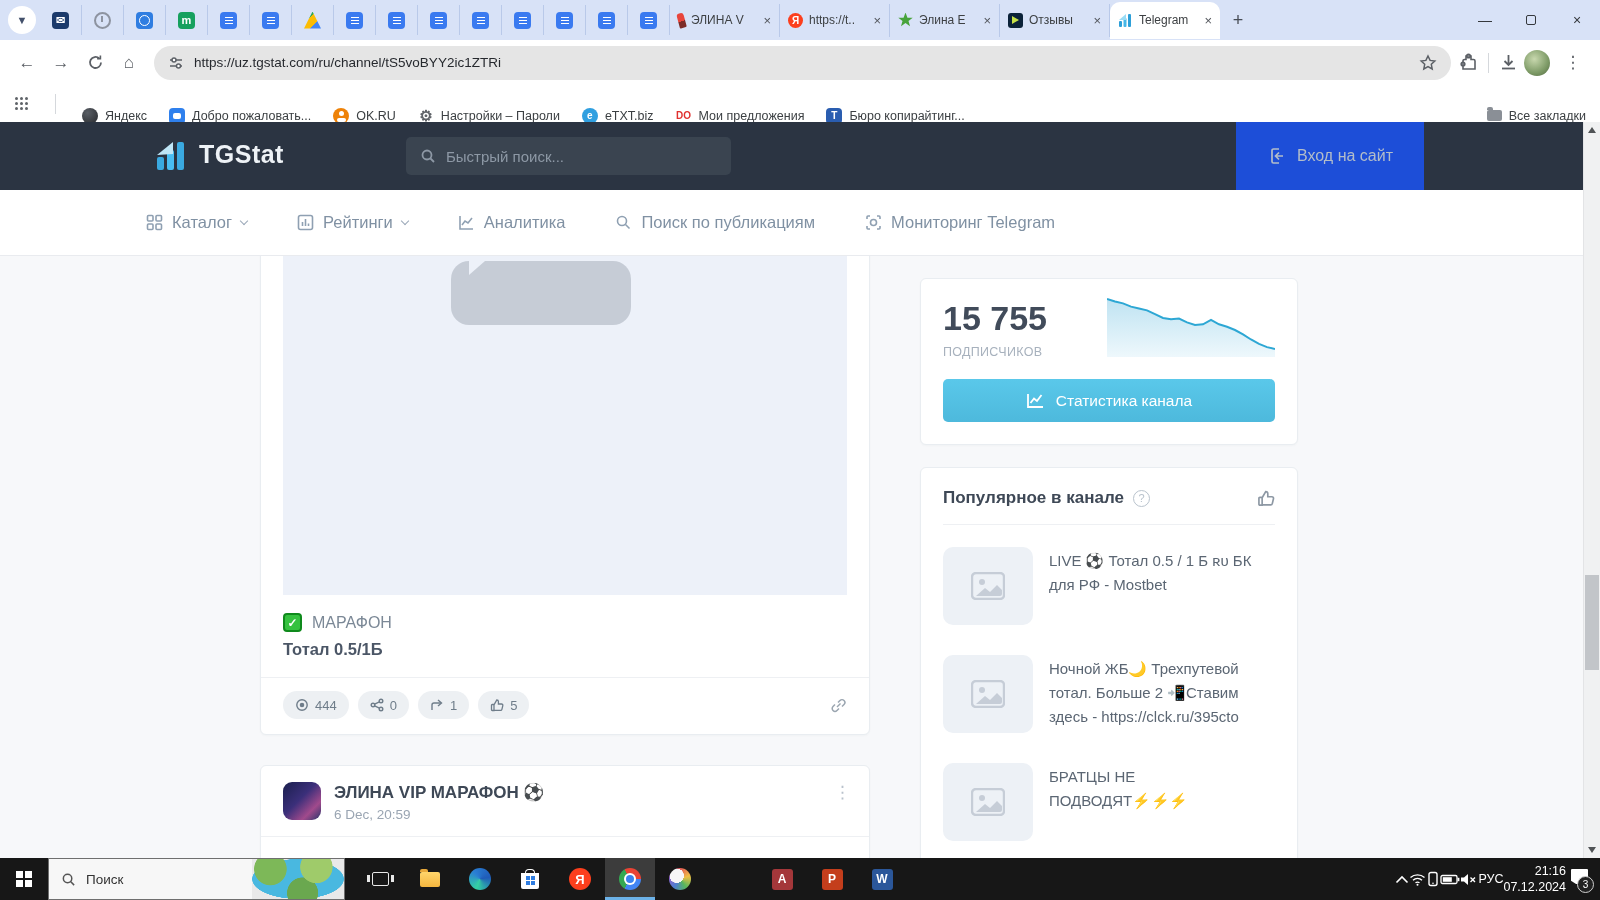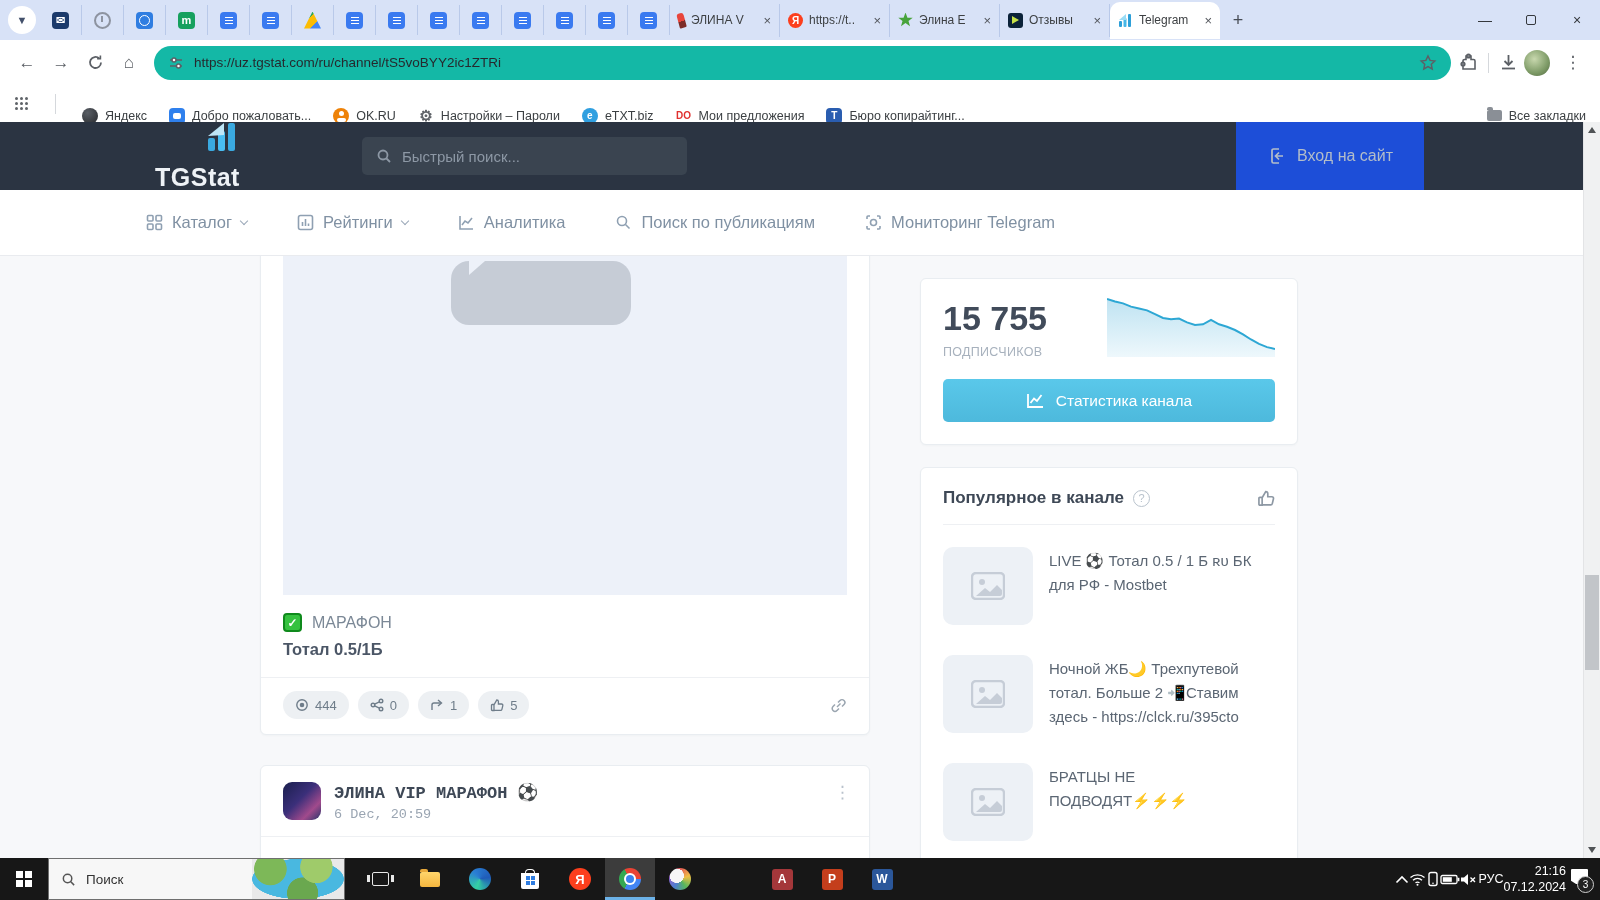--- a/index.html
+++ b/index.html
@@ -42,21 +42,21 @@
   .fav.tgs { position:relative; }
   .newtab { width:36px; text-align:center; font-size:18px; color:#474c55; }
   .wincontrols { margin-left:auto; display:flex; height:40px; }
   .wc { width:46px; display:flex; align-items:center; justify-content:center; color:#35383d; font-size:14px; }
   .wc .box { width:10px; height:10px; border:1.2px solid #35383d; border-radius:2px; }
 
   
   .toolbar { height:45px; background:#fff; display:flex; align-items:center; padding:0 10px; }
   .nav-ic { width:34px; height:34px; display:flex; align-items:center; justify-content:center;
             color:#5c6066; font-size:17px; }
-  .omnibox { flex:1; height:34px; background:#14b8a6; border-radius:17px; margin:0 8px;
+  .omnibox { flex:1; height:34px; background:#e5e5e5; border-radius:17px; margin:0 8px;
              display:flex; align-items:center; padding:0 14px; gap:10px; }
   .omnibox .url { font-size:13.5px; color:#26292e; flex:1; }
   .tb-right { display:flex; align-items:center; gap:6px; }
   .vsep { width:1px; height:20px; background:#d5d8dc; margin:0 4px; }
   .avatar { width:26px; height:26px; border-radius:50%;
             background:radial-gradient(circle at 40% 35%, #c8d8ae, #7d9a66 60%, #51663f); }
 
   
   .bookmarks { height:37px; background:#fff; display:flex; align-items:center; padding:0 14px;
                font-size:12.5px; color:#3c4043; gap:22px; }
@@ -71,21 +71,21 @@
   .bmic.gear { color:#5f6368; font-size:15px; }
   .bmic.etxt { background:#2f9fe0; border-radius:50%; } .bmic.etxt::after{content:"e"; font-size:10px;}
   .bmic.do { color:#e0312f; font-size:10px; letter-spacing:0; }
   .bmic.tt { background:#2a5db0; } .bmic.tt::after{content:"T"; font-size:10px;}
   .bm-spacer { flex:1; }
   .folder { width:15px; height:11px; background:#8a8f96; border-radius:2px; position:relative; }
   .folder::before { content:""; position:absolute; top:-3px; left:0; width:6px; height:3px; background:#8a8f96; border-radius:2px 2px 0 0; }
 
   
   .site-header { height:68px; background:#2b3442; display:flex; align-items:center; position:relative; }
-  .logo { display:flex; align-items:flex-end; gap:10px; margin-left:155px;flex-direction:column; }
+  .logo { display:flex; align-items:flex-start; gap:10px; margin-left:155px; }
   .logo-txt { color:#eef2f6; font-size:25px; font-weight:bold; letter-spacing:.5px; }
   .qsearch { margin-left:122px; width:325px; height:38px; background:#3a4450; border-radius:5px;
              display:flex; align-items:center; gap:10px; padding:0 14px; }
   .qsearch span { color:#8d98a5; font-size:15px; }
   .hdr-right { position:absolute; right:193px; display:flex; align-items:center; gap:26px; }
   .moon { width:19px; height:19px; border-radius:50%; box-shadow:inset -5px 3px 0 0 #a9b4c1; transform:rotate(15deg); }
   .lang { display:flex; align-items:center; gap:9px; color:#b6bfca; font-size:16px; }
   .flagru { width:26px; height:17px; border-radius:2px; overflow:hidden;
             background:linear-gradient(#f4f6f8 33%, #2257a5 33% 66%, #d23b3b 66%); }
   .chev { width:7px; height:7px; border-right:1.6px solid #8d98a5; border-bottom:1.6px solid #8d98a5;
@@ -114,21 +114,21 @@
   .checkic { width:19px; height:19px; background:#35c23f; border:2px solid #0f8a1c; border-radius:4px;
              color:#fff; font-size:12px; display:flex; align-items:center; justify-content:center; font-weight:bold;}
   .p1line2 { margin:8px 22px 18px; color:#4b5666; font-size:16.5px; font-weight:bold; }
   .divider { border-top:1px solid #eef0f3; }
   .pillrow { display:flex; align-items:center; gap:9px; padding:13px 22px 15px; }
   .pill { height:28px; background:#edf0f3; border-radius:14px; display:flex; align-items:center; gap:6px;
           padding:0 12px; color:#6f7d8a; font-size:13px; }
   .linkic { margin-left:auto; color:#9aa5b0; }
 
   .card2 { margin-top:30px; }
-  .post-head { display:flex; align-items:flex-start; padding:16px 22px 14px; position:relative;font-family:Liberation Mono, monospace; }
+  .post-head { display:flex; align-items:flex-start; padding:16px 22px 14px; position:relative; }
   .chan-av { width:38px; height:38px; border-radius:9px; flex:none;
              background:linear-gradient(135deg,#1a1f4d 0%, #3b2f7a 45%, #a14a8c 75%, #28346b 100%); }
   .post-head-tx { margin-left:13px; }
   .post-title { color:#3e4856; font-size:17px; font-weight:bold; }
   .post-date { color:#9aa5b2; font-size:13.5px; margin-top:4px; }
   .kebab { position:absolute; right:18px; top:16px; color:#b9c2cc; font-size:17px; }
   .post-body { padding:20px 22px 26px; color:#6e7b89; font-size:15px; }
 
   
   .side-col { position:absolute; left:920px; top:22px; width:378px; }

